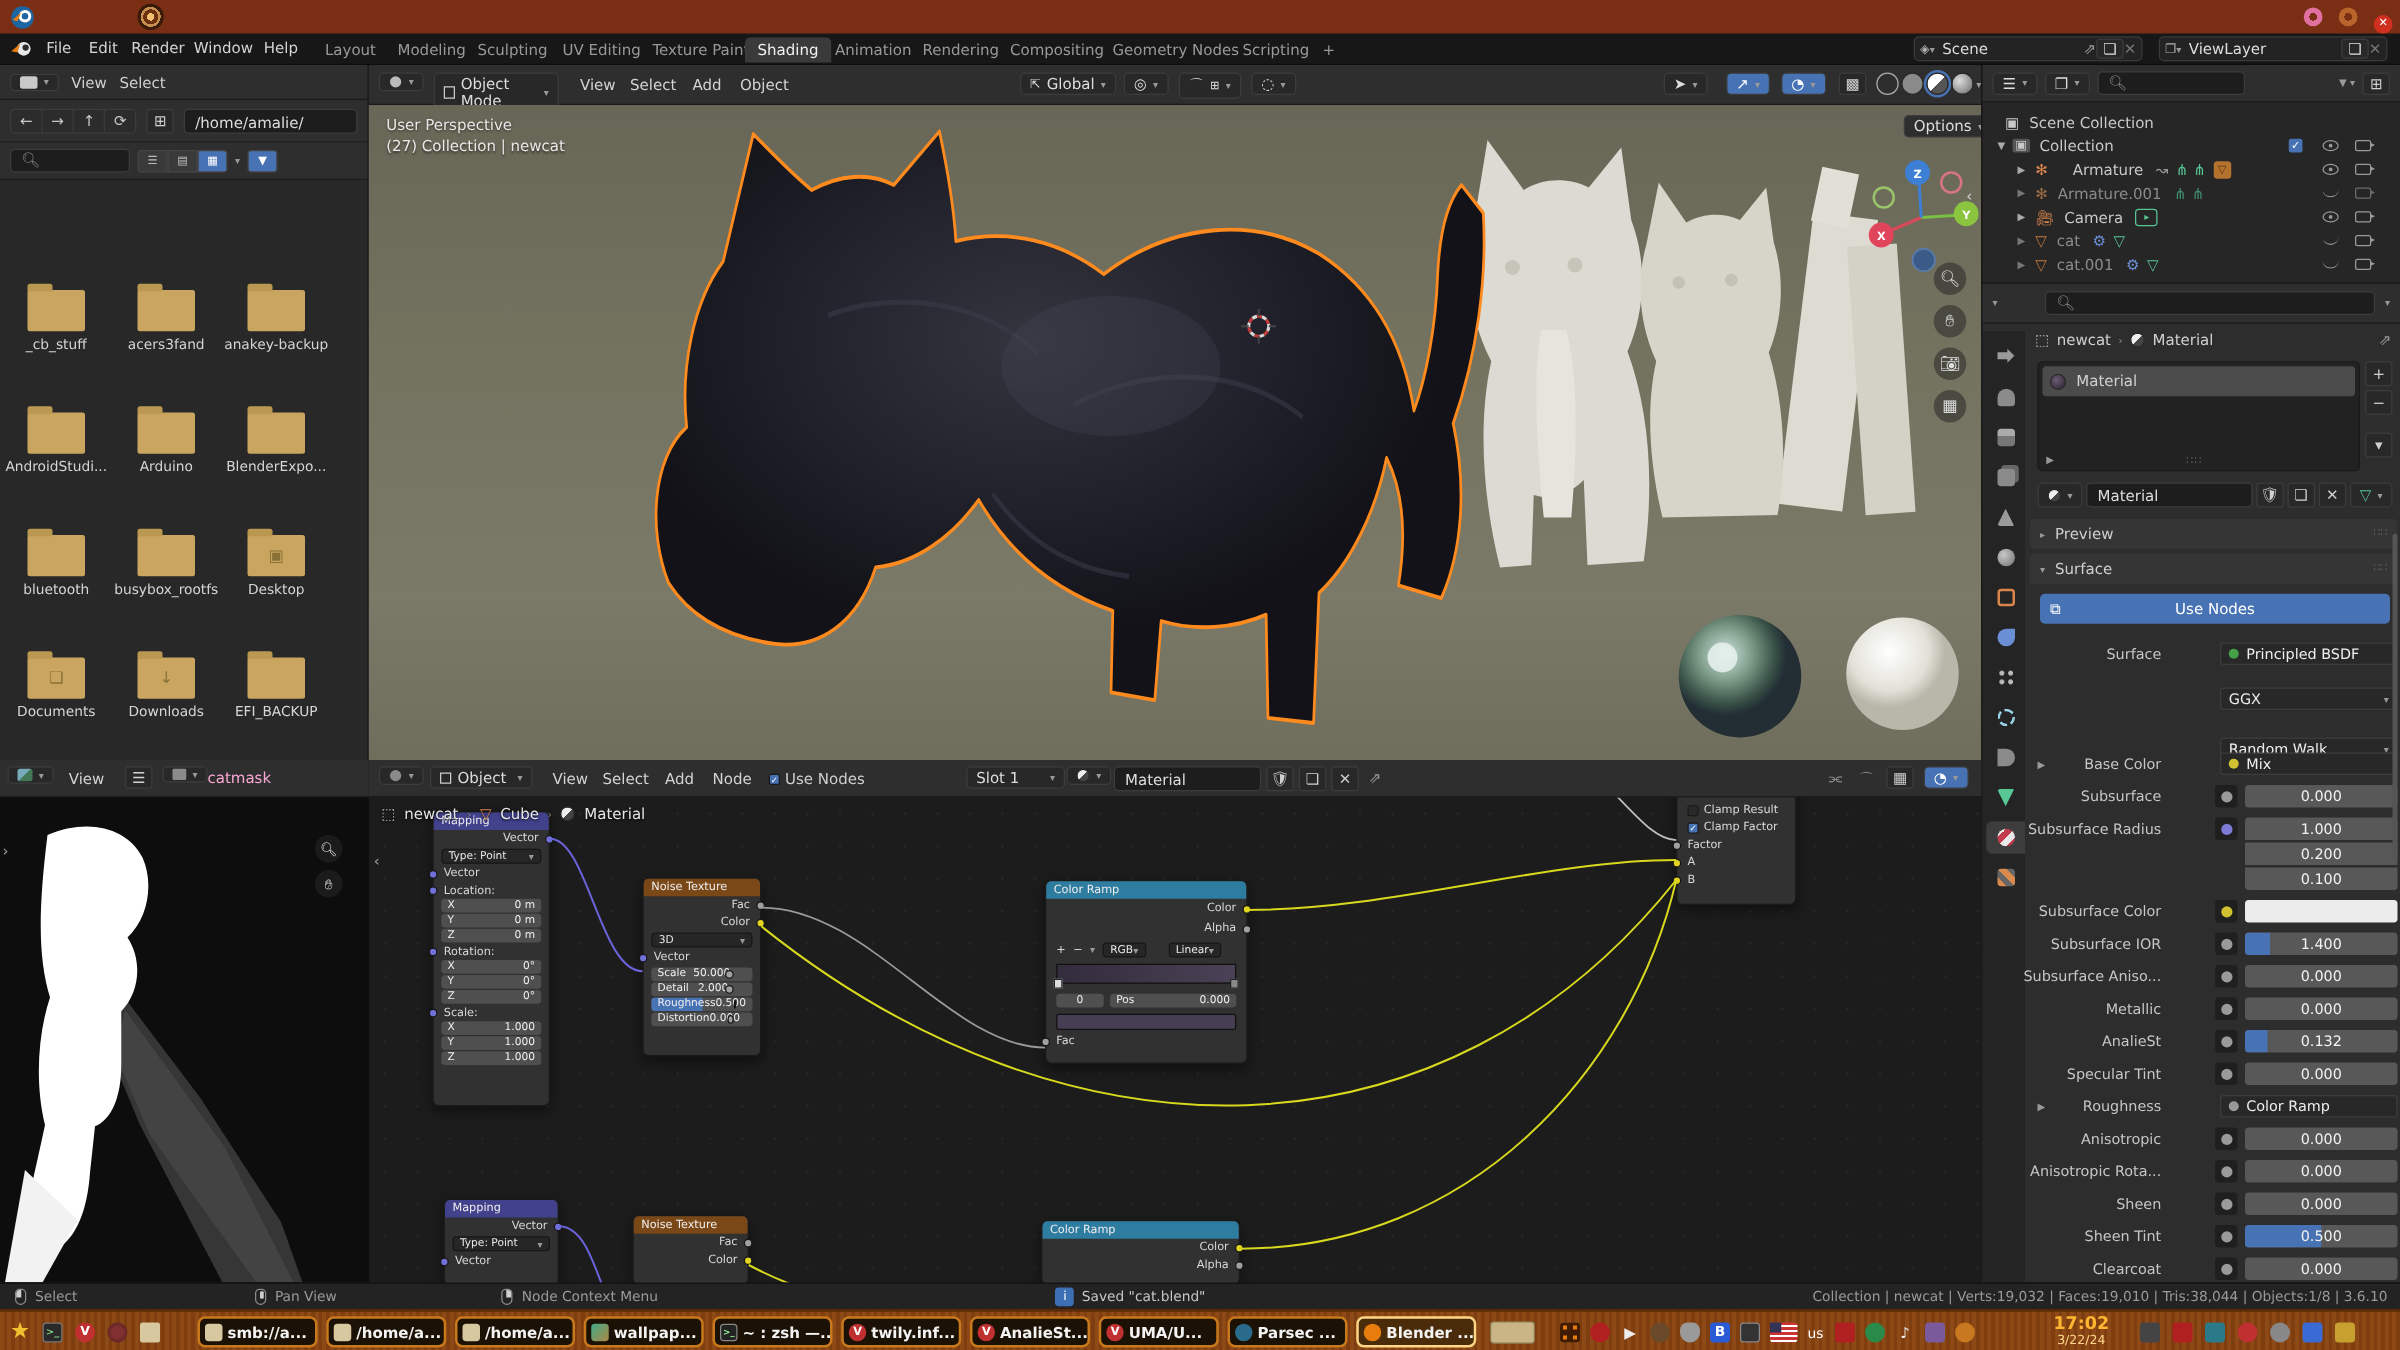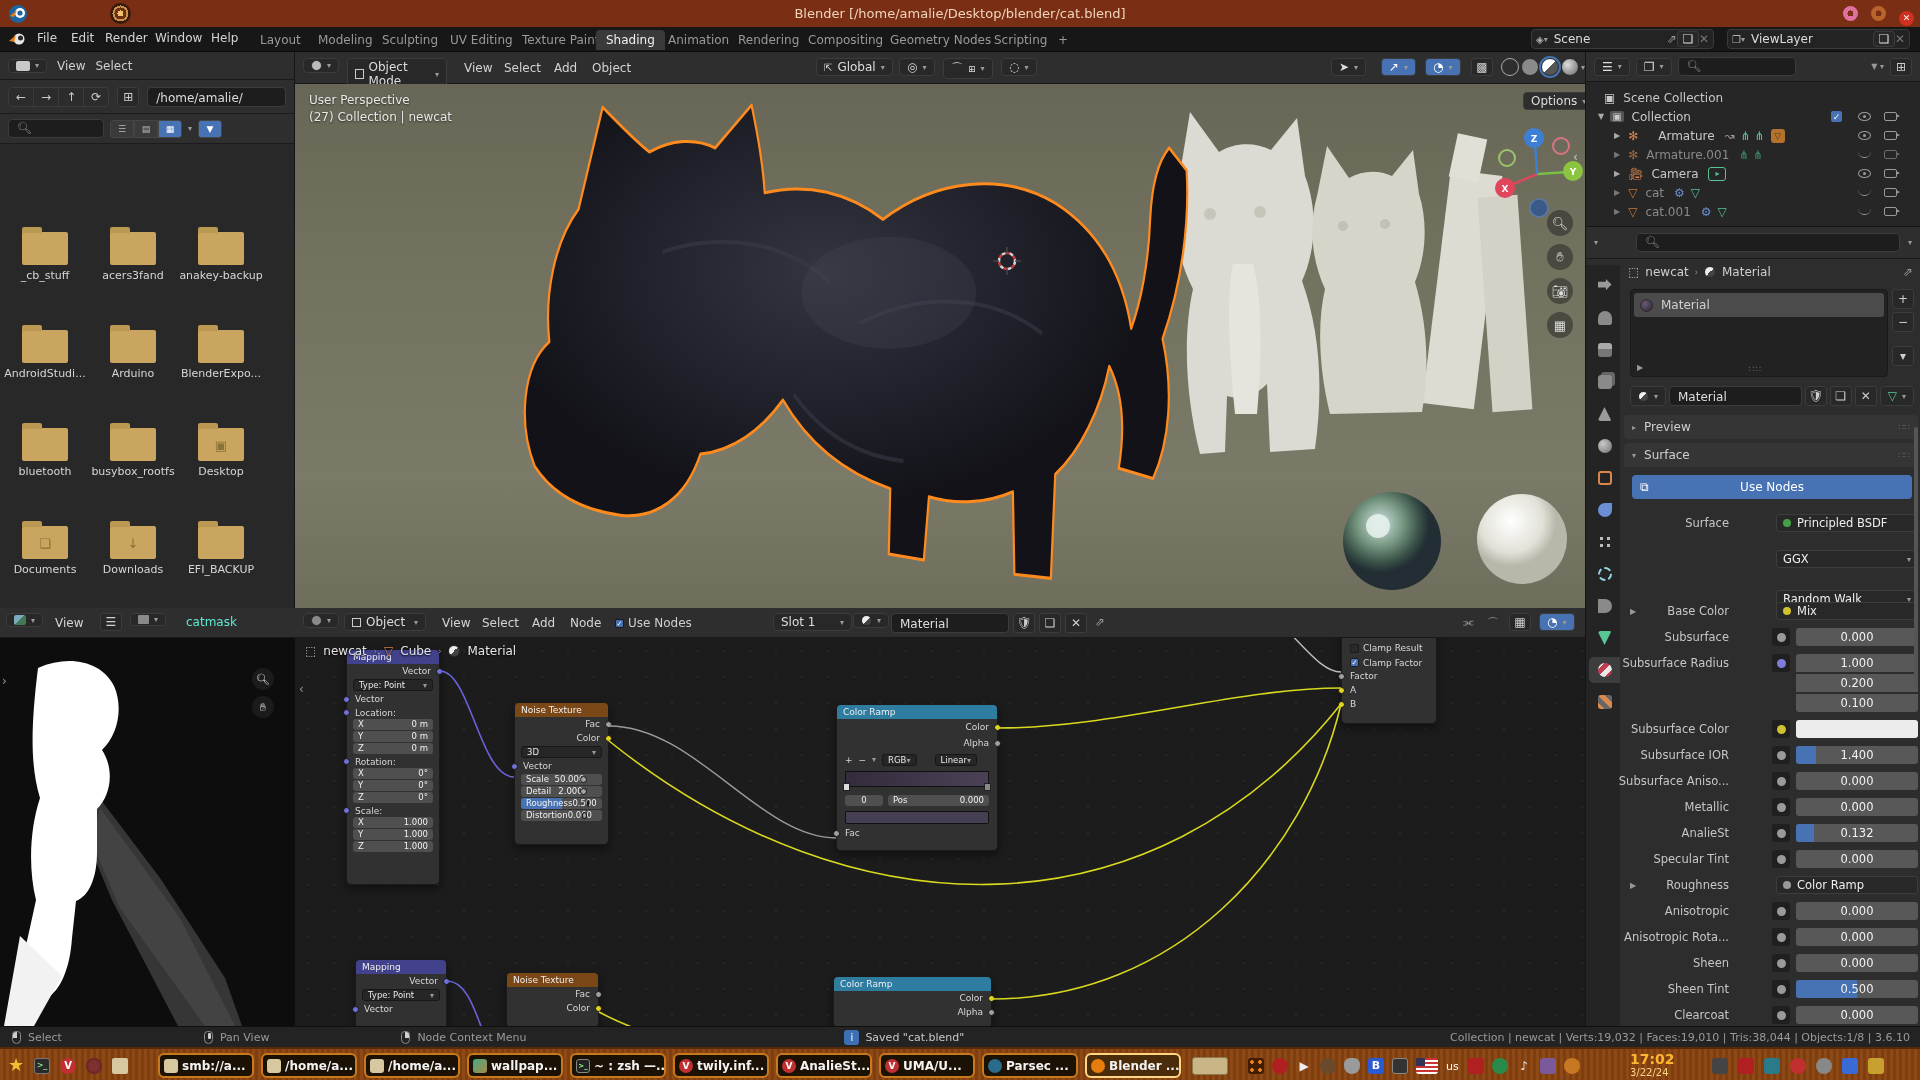--- a/index.html
+++ b/index.html
@@ -99,21 +99,20 @@
   #taskbar{left:0;top:1047px;width:1920px;height:33px;background:repeating-linear-gradient(90deg,#8d4a17 0 3px,#7e3e10 3px 6px);border-top:2px solid #5a2a08;display:flex;align-items:center}
   .tkbtn{position:absolute;top:4px;width:96px;height:25px;background:#1c1105;border:2px solid #c8791c;border-radius:6px;color:#f3f3f3;font-size:12px;font-weight:bold;display:flex;align-items:center;gap:4px;padding:0 4px;white-space:nowrap;overflow:hidden}
   .tkbtn.active{background:#4a2c0a;border-color:#ffd685}
   .tkico{width:14px;height:14px;border-radius:3px;flex:0 0 auto}
   .trayico{position:absolute;top:9px;width:16px;height:16px;border-radius:3px}
 </style>
 </head>
 <body>
 
 <div class="abs" id="titlebar">
-  <div class="title">Blender [/home/amalie/Desktop/blender/cat.blend]</div>
   <div class="abs" style="left:8px;top:4px;width:20px;height:20px">
     <svg width="20" height="20">
         <circle cx="10" cy="10" r="9" fill="#1c65a0"></circle>
         <circle cx="12" cy="9" r="5" fill="#fff"></circle>
         <circle cx="12" cy="9" r="2.6" fill="#1c65a0"></circle>
         <path d="M2 12 L9 6 L6 13 Z" fill="#e87d0d"></path>
       </svg>
   </div>
   <div class="abs" style="left:110px;top:3px;width:21px;height:21px;border-radius:50%;background:radial-gradient(circle,#f0c070 0 3px,#6a3010 3px 6px,#c89050 6px 8px,#3a1a08 8px 10px)"></div>
   <div class="abs" style="right:6px;top:6px">
@@ -939,21 +938,21 @@
   <span class="abs btnish" style="left:6px;top:5px">
       <span style="width:12px;height:10px;background:linear-gradient(135deg,#7ab 50%,#475 50%);display:inline-block;border-radius:2px"></span>
       <span class="chev">▾</span>
     </span>
   <span class="abs menu-item" style="left:46px;top:4px">View</span>
   <span class="abs icbox" style="left:100px;top:5px">☰</span>
   <span class="abs btnish" style="left:130px;top:5px">
       <span style="width:11px;height:9px;background:#8a8a8a;display:inline-block;border-radius:1px"></span>
       <span class="chev">▾</span>
     </span>
-  <span class="abs" style="left:186px;top:7px;color:#5eead4">catmask</span>
+  <span class="abs" style="left:166px;top:7px;color:#f9a8d4">catmask</span>
 </div>
 <div class="abs" id="ie-canvas">
   <svg width="295" height="388" viewBox="0 0 295 388">
     <polygon points="92,150 160,240 225,340 242,388 178,388 112,262 82,190" fill="#8f8f8f" opacity="0.32"></polygon>
     <polygon points="100,170 180,280 235,388 205,388 120,270 92,205" fill="#6a6a6a" opacity="0.25"></polygon>
     <path d="M38 30 C70 16 102 24 114 48 C123 68 119 96 102 112 C114 130 112 156 97 171 L97 214 C97 240 89 258 76 263 L72 300 C70 330 61 352 46 361 L30 388 L10 388 C17 344 28 300 36 262 C28 230 30 190 40 160 C31 130 30 94 38 30 Z" fill="#ffffff"></path>
     <path d="M20 298 L62 338 L34 388 L4 388 Z" fill="#f2f2f2"></path>
   </svg>
   <div class="vround" style="left:252px;top:30px;width:22px;height:22px;font-size:11px">🔍︎</div>
   <div class="vround" style="left:252px;top:58px;width:22px;height:22px;font-size:11px">✋︎</div>
@@ -1031,21 +1030,21 @@
   <span class="abs trayico" style="left:1416px;width:22px;background:repeating-linear-gradient(180deg,#c33 0 2px,#fff 2px 4px);position:absolute">
       <span style="position:absolute;left:0;top:0;width:9px;height:8px;background:#335;display:block"></span>
     </span>
   <span class="abs" style="left:1446px;top:11px;color:#fff;font-size:11px">us</span>
   <span class="abs trayico" style="left:1468px;background:#b02020;border-radius:3px"></span>
   <span class="abs trayico" style="left:1492px;background:#2a8a4a;border-radius:50%"></span>
   <span class="abs trayico" style="left:1516px;background:transparent;color:#eee;font-size:12px;line-height:16px;text-align:center">♪</span>
   <span class="abs trayico" style="left:1540px;background:#7a5a9a;border-radius:3px"></span>
   <span class="abs trayico" style="left:1564px;background:#c87820;border-radius:50%"></span>
 
-  <div class="abs" style="left:1630px;top:2px;width:70px;">
+  <div class="abs" style="left:1630px;top:2px;width:70px;text-align:center">
     <div style="color:#ffb732;font-size:14px;font-weight:bold">17:02</div>
     <div style="color:#ffd58a;font-size:10px">3/22/24</div>
   </div>
 
   <span class="abs trayico" style="left:1712px;background:#444;border-radius:3px"></span>
   <span class="abs trayico" style="left:1738px;background:#b02020;border-radius:3px"></span>
   <span class="abs trayico" style="left:1764px;background:#2a7a8a;border-radius:3px"></span>
   <span class="abs trayico" style="left:1790px;background:#c03030;border-radius:50%"></span>
   <span class="abs trayico" style="left:1816px;background:#888;border-radius:50%"></span>
   <span class="abs trayico" style="left:1842px;background:#3a6ad4;border-radius:3px"></span>

